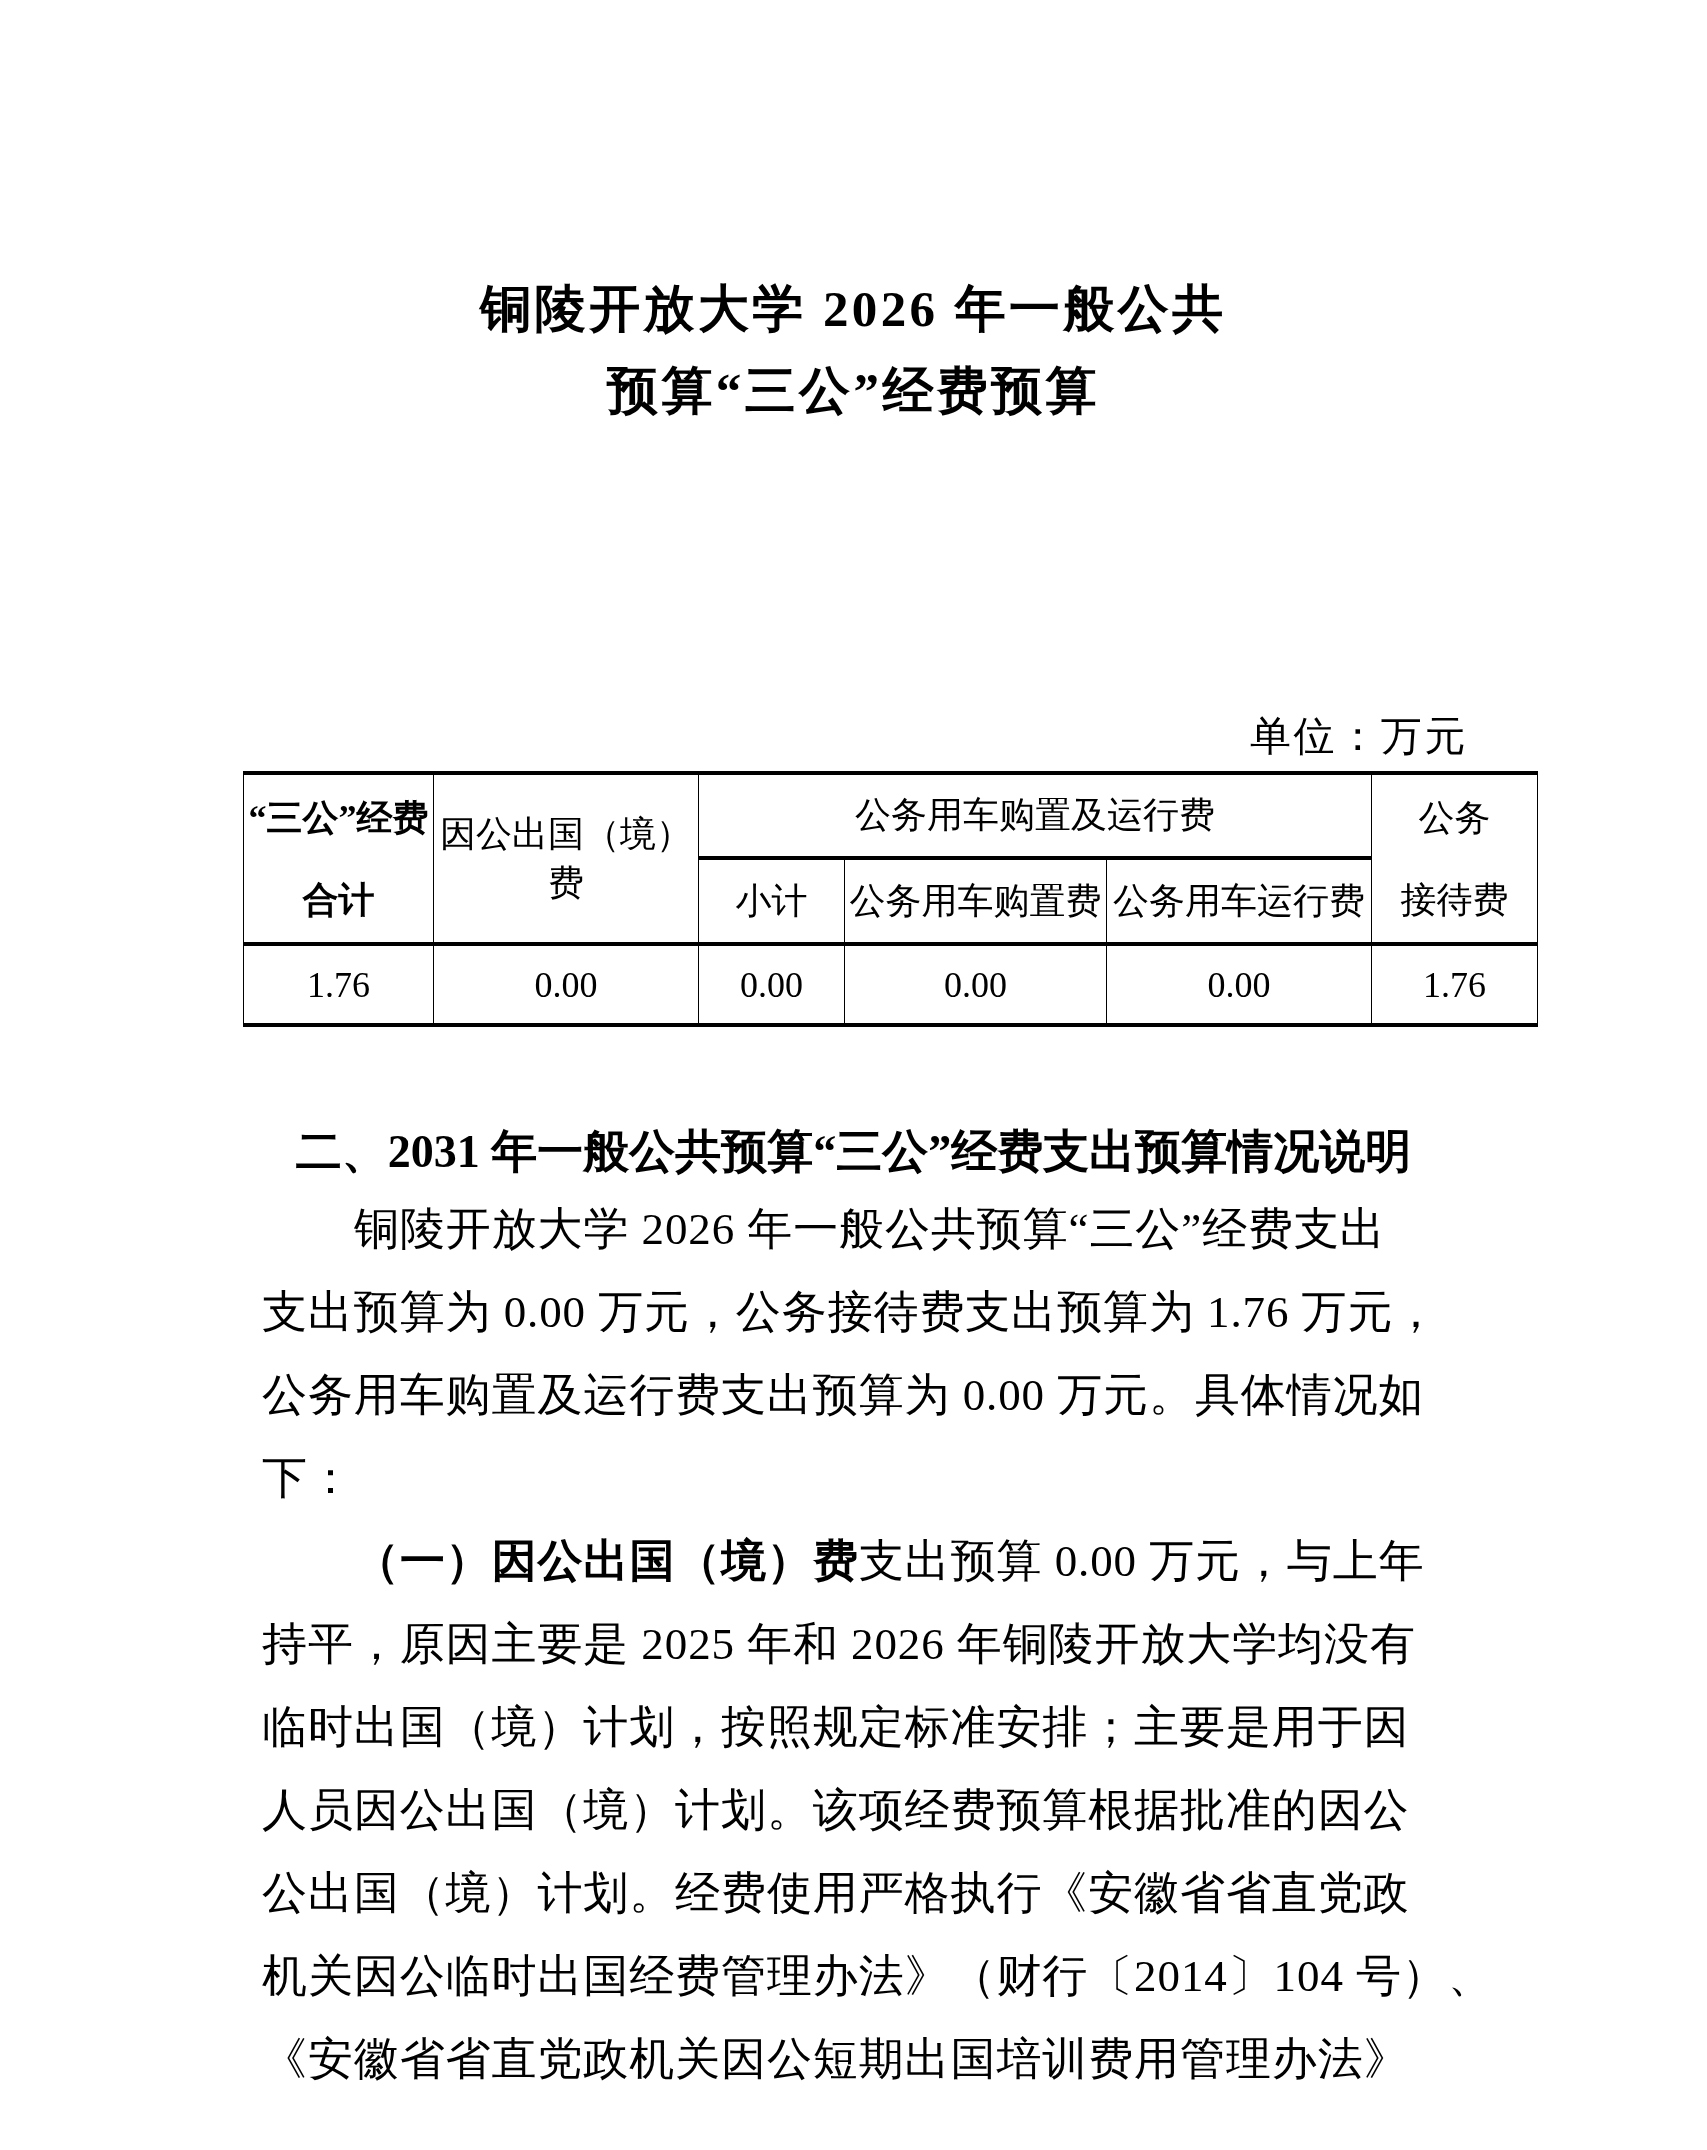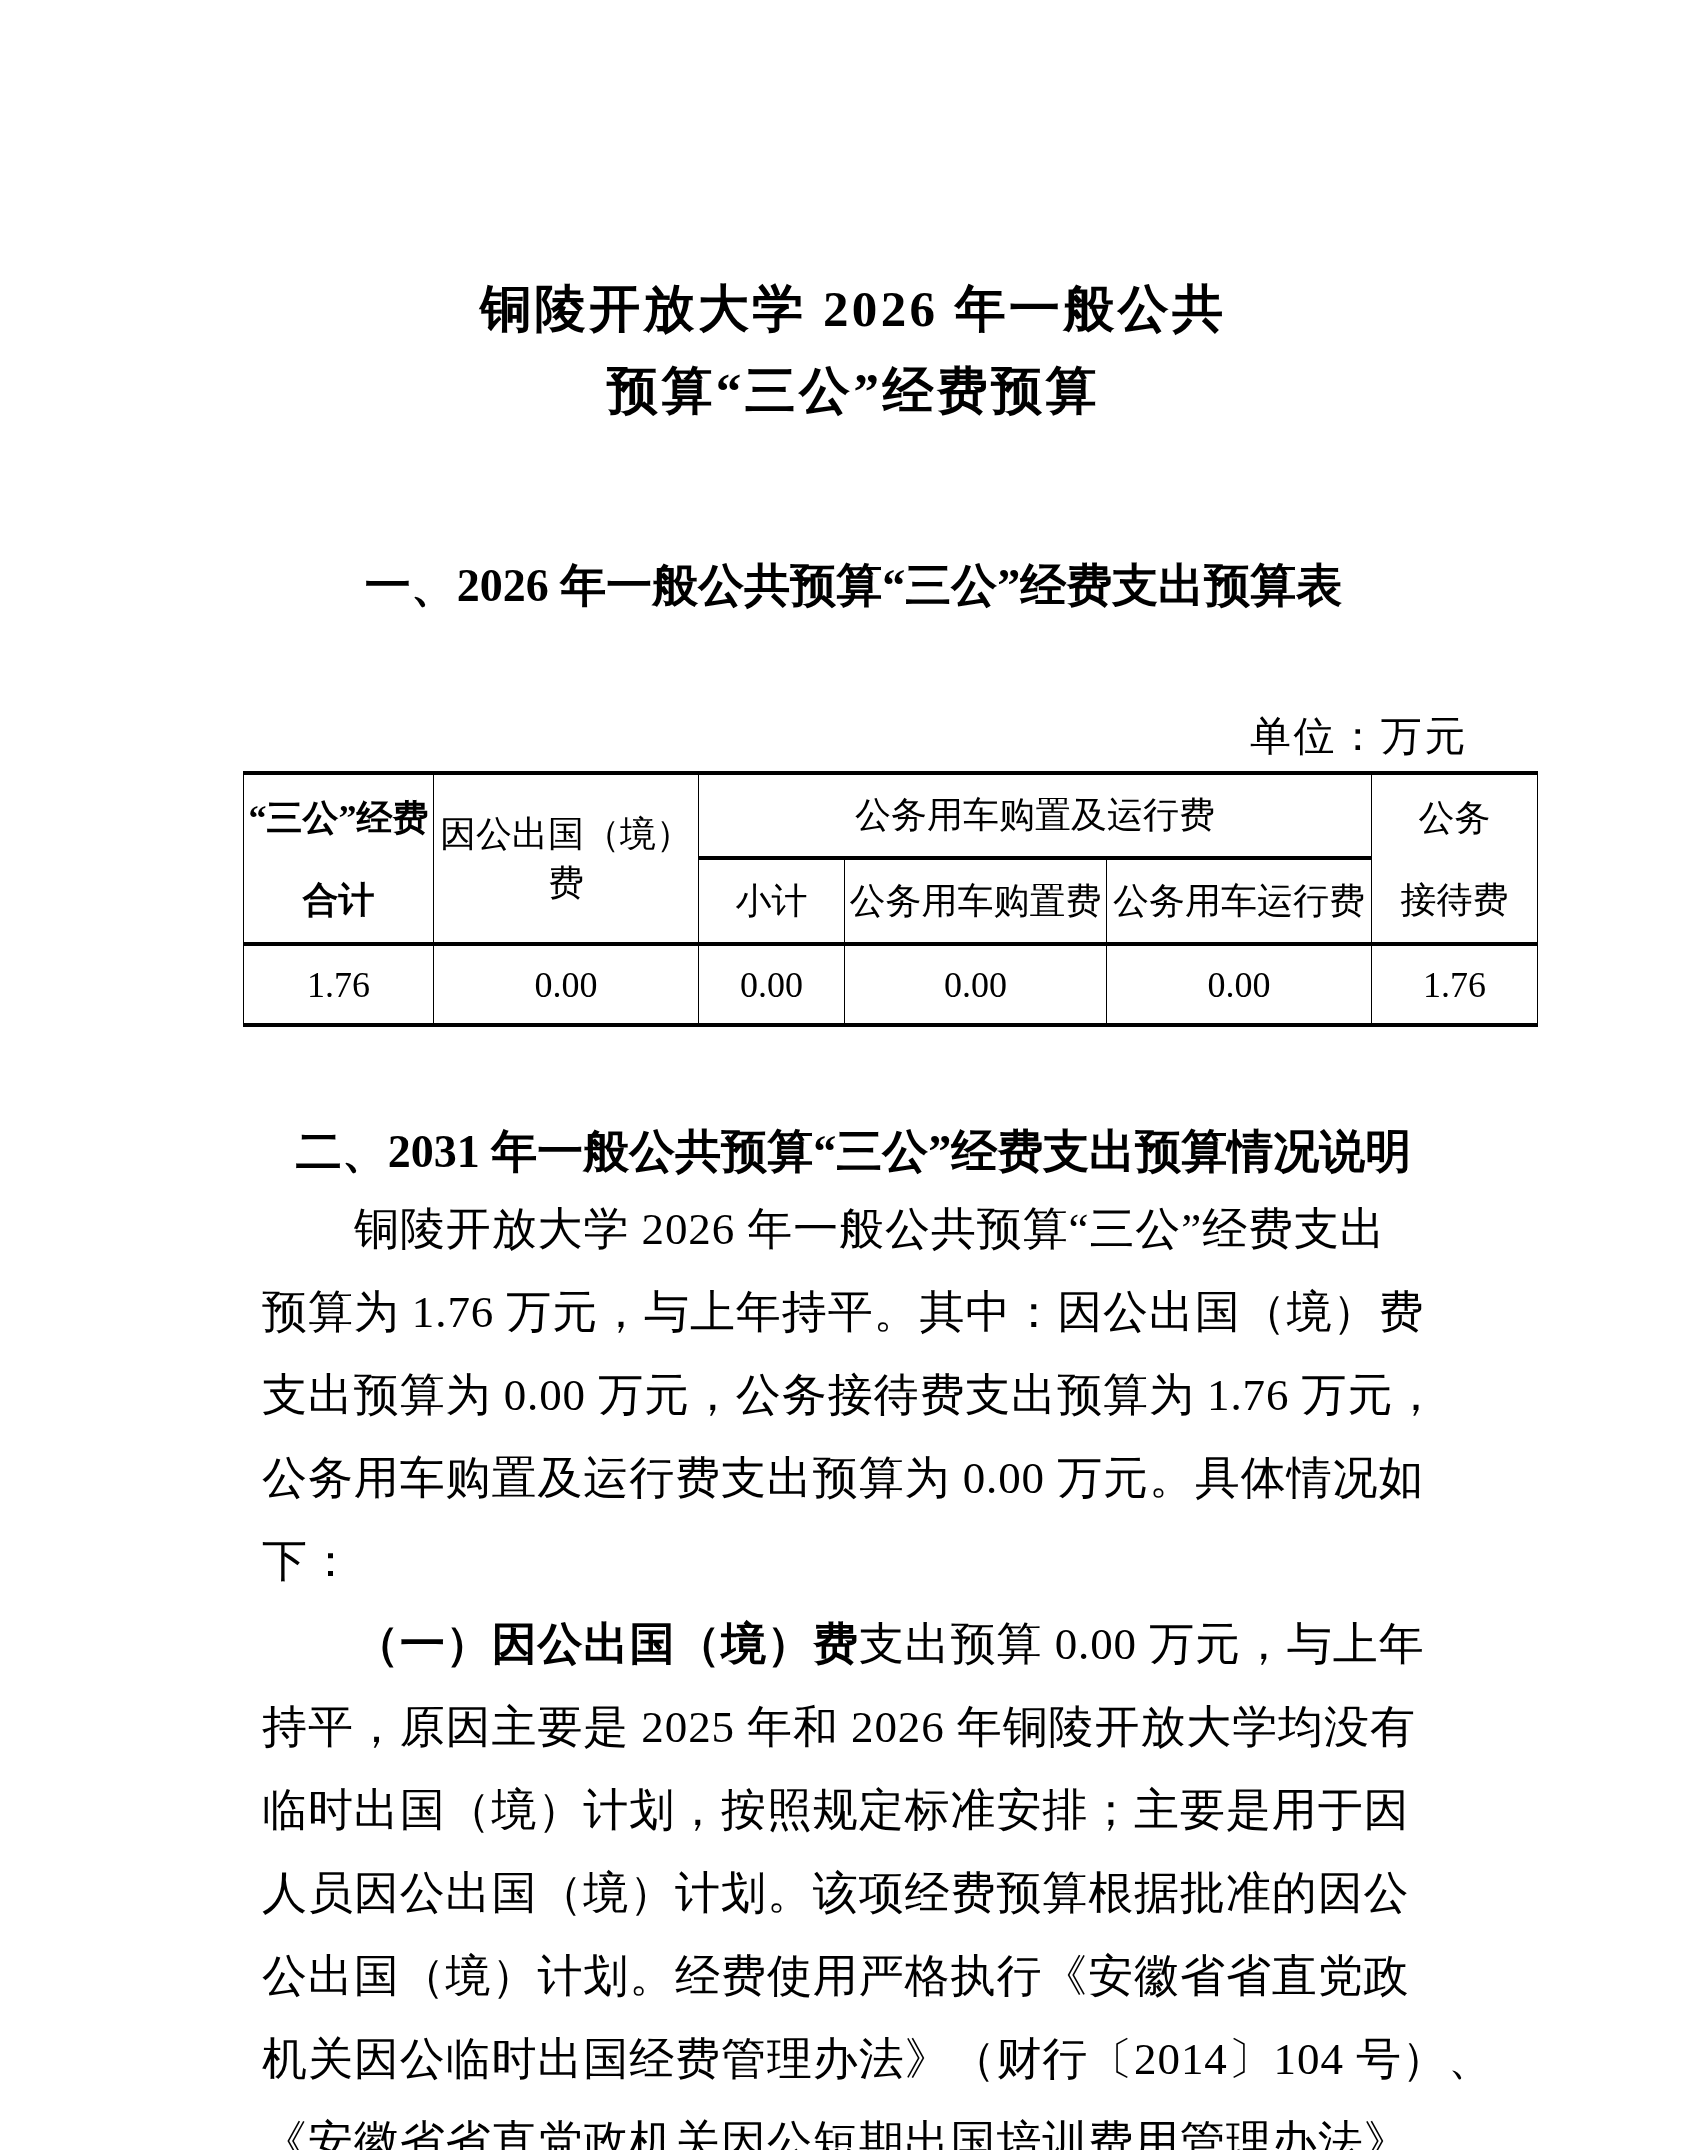--- a/index.html
+++ b/index.html
@@ -107,21 +107,20 @@
 </head>
 <body>
 
 <div class="page">
 
   <div class="doc-title">
     <div>铜陵开放大学 2026 年一般公共</div>
     <div>预算“三公”经费预算</div>
   </div>
 
-  <div class="section-heading section-1">一、2026 年一般公共预算“三公”经费支出预算表</div>
 
   <div class="unit-label">单位：万元</div>
 
   <table class="budget-table">
     <colgroup>
       <col style="width:190px">
       <col style="width:265px">
       <col style="width:146px">
       <col style="width:262px">
       <col style="width:265px">
@@ -153,21 +152,20 @@
         <td class="pad-c5">0.00</td>
         <td class="pad-c6">1.76</td>
       </tr>
     </tbody>
   </table>
 
   <div class="section-heading section-2">二、2031 年一般公共预算“三公”经费支出预算情况说明</div>
 
   <div class="body-text">
     <div class="body-line indent">铜陵开放大学 2026 年一般公共预算“三公”经费支出</div>
-    <div class="body-line">预算为 1.76 万元，与上年持平。其中：因公出国（境）费</div>
     <div class="body-line">支出预算为 0.00 万元，公务接待费支出预算为 1.76 万元，</div>
     <div class="body-line">公务用车购置及运行费支出预算为 0.00 万元。具体情况如</div>
     <div class="body-line">下：</div>
     <div class="body-line indent">
       <span class="bold-run">（一）因公出国（境）费</span><span>支出预算 0.00 万元，与上年</span>
     </div>
     <div class="body-line">持平，原因主要是 2025 年和 2026 年铜陵开放大学均没有</div>
     <div class="body-line">临时出国（境）计划，按照规定标准安排；主要是用于因</div>
     <div class="body-line">人员因公出国（境）计划。该项经费预算根据批准的因公</div>
     <div class="body-line">公出国（境）计划。经费使用严格执行《安徽省省直党政</div>

